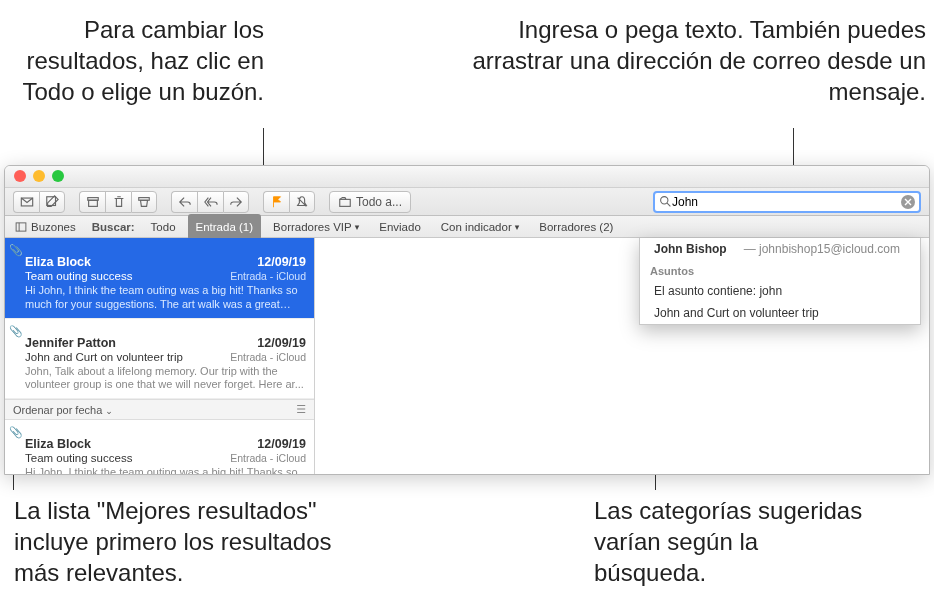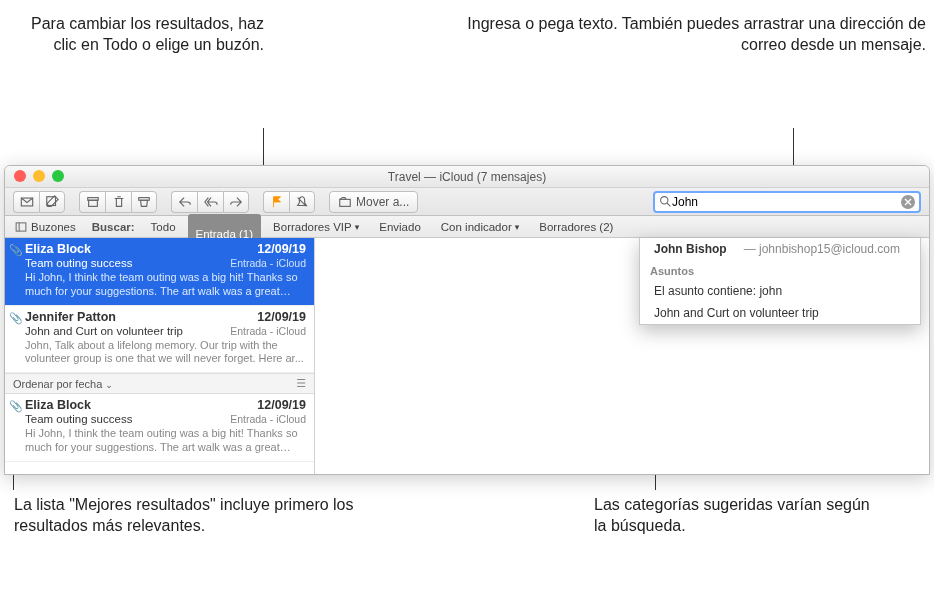--- a/index.html
+++ b/index.html
@@ -8,21 +8,21 @@
     font-size: 13px;
     background: #fff;
     width: 934px;
     height: 591px;
     position: relative;
     color: #333;
   }
   
   .callout {
     position: absolute;
-    font-size: 16px;
+    font-size: 24px;
     line-height: 1.3;
     color: #222;
     text-align: left;
   }
   .callout.right { text-align: right; }
   .callout-line {
     position: absolute;
     background: #333;
   }
   
@@ -135,21 +135,20 @@
     color:#444;
     font-size:11.5px;
   }
   .fbtn.active {
     background:#8c8c8c;
     color:#fff;
     border-radius:3px;
     height:26px;
     margin:0 2px;
     padding:0 8px;
-    align-items:flex-end;
   }
   .fbtn .caret { font-size:9px; }
   .fbtn.mailboxes { gap:4px; }
   
   .body-area {
     display:flex;
     height: calc(100% - 22px - 28px - 22px);
   }
   .msglist {
     width: 310px;
@@ -177,21 +176,21 @@
   }
   .msg.selected {
     background:#2569e6;
     color:#fff;
   }
   .msg .clip {
     position:absolute; left:4px; top:6px;
     color:#9a9a9a; font-size:11px;
   }
   .msg.selected .clip { color:#cde0ff; }
-  .msg-row1 { display:flex; justify-content:space-between; font-weight:600; font-size:12.5px; }
+  .msg-row1 { display:flex; justify-content:space-between; font-weight:600; font-size:12.5px;margin-top:13px; }
   .msg-row2 { display:flex; justify-content:space-between; font-size:11.5px; margin-top:1px; }
   .msg .sub2 { color:#888; font-size:10.5px; }
   .msg.selected .sub2 { color:#cde0ff; }
   .msg-preview { 
     color:#888; font-size:11px; line-height:1.25; margin-top:2px;
     display:-webkit-box; -webkit-line-clamp:2; -webkit-box-orient:vertical;
     overflow:hidden;
   }
   .msg.selected .msg-preview { color:#d9e8ff; }
   .sort-row {
@@ -252,21 +251,20 @@
 <div class="callout-line" style="left:655px; top:425px; width:1px; height:65px;"></div>
 
 <div class="window">
 
   <div class="titlebar">
     <div class="traffic">
       <div class="dot r"></div>
       <div class="dot y"></div>
       <div class="dot g"></div>
     </div>
-    <span>Travel  — iCloud (7 mensajes)</span>
   </div>
 
   <div class="toolbar">
     <div class="tbtn-group">
       <div class="tbtn">
         <svg viewBox="0 0 16 16">
             <rect x="1.5" y="3.5" width="13" height="9" class="icn-stroke"></rect>
             <path d="M1.5 3.5 L8 8.5 L14.5 3.5" class="icn-stroke"></path>
           </svg>
       </div>
@@ -327,21 +325,21 @@
             <path d="M8 2 C6 2 5 4 5 6 V9 L3 12 H13 L11 9 V6 C11 4 10 2 8 2 Z M3 3 L13 13" class="icn-stroke"></path>
           </svg>
       </div>
     </div>
     <div class="spacer"></div>
     <div class="move-btn">
       <svg width="14" height="14" viewBox="0 0 16 16">
           <rect x="2" y="5" width="12" height="8" class="icn-stroke"></rect>
           <path d="M2 5 L5 3 H8 L9 5" class="icn-stroke"></path>
         </svg>
-      <span>Mover a...</span>
+      <span>Todo a...</span>
     </div>
 
     <div class="search-wrap">
       <div class="search">
         <svg width="13" height="13" viewBox="0 0 16 16">
             <circle cx="6.5" cy="6.5" r="4.5" class="icn-stroke"></circle>
             <path d="M10 10 L14 14" class="icn-stroke"></path>
           </svg>
         <input type="text" value="John" style="">
         <div class="search-clear">

